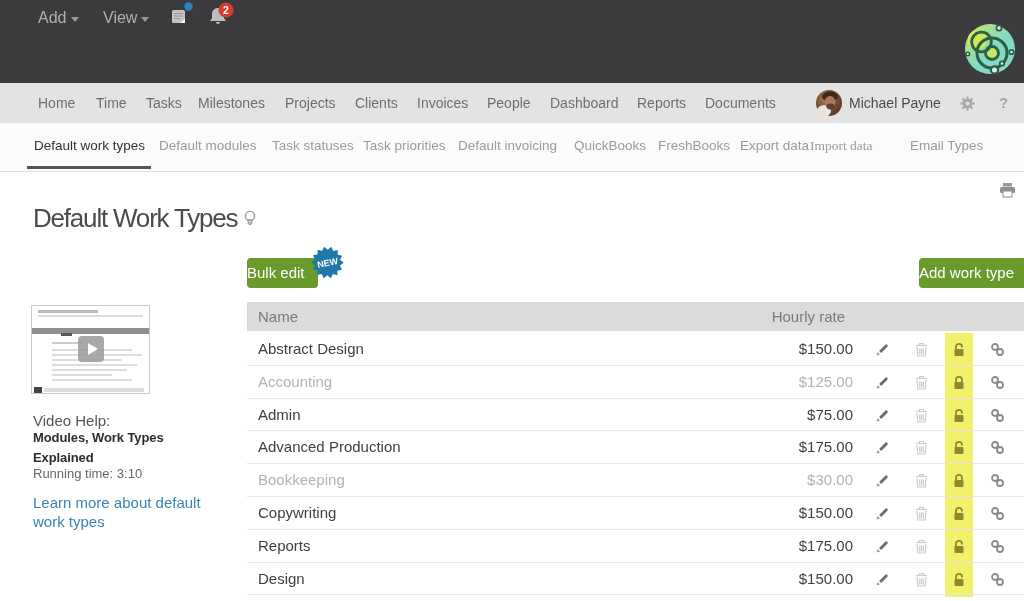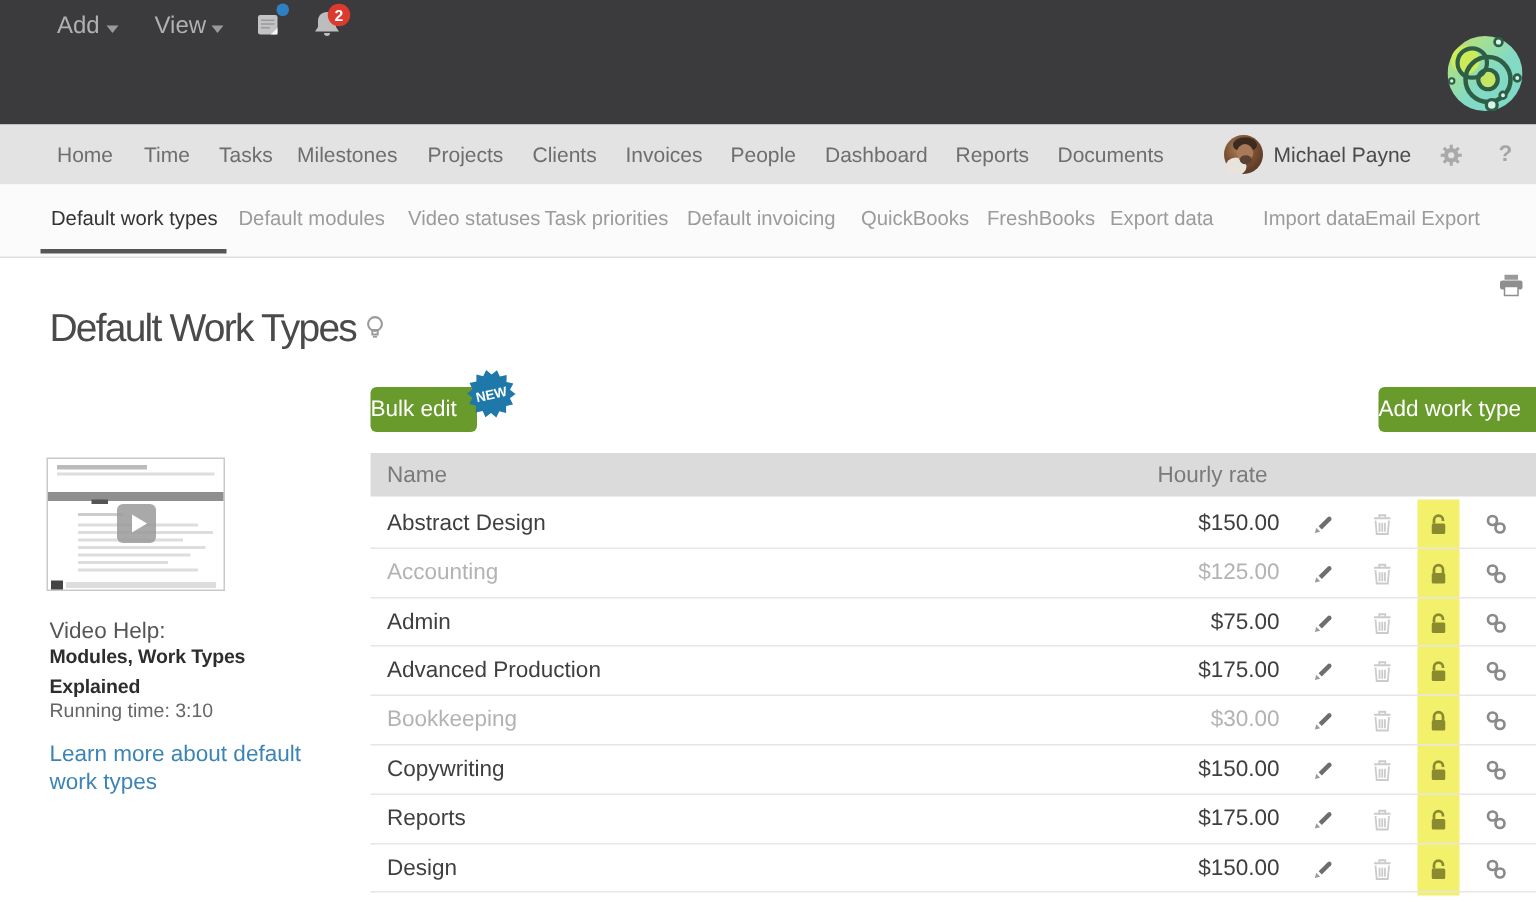--- a/index.html
+++ b/index.html
@@ -139,28 +139,28 @@
       <rect x="6.9" y="0.5" width="2.2" height="15" transform="rotate(135 8 8)"></rect>
       <circle cx="8" cy="8" r="2.2" fill="#e3e3e3"></circle>
     </g>
   </svg>
   <span class="nav" style="left:999px; color:#a5a5a5; font-weight:bold; font-size:15px;">?</span>
 </div>
 
 <div id="subnav">
   <span class="tab active" style="left:34px;">Default work types</span>
   <span class="tab" style="left:159px;">Default modules</span>
-  <span class="tab" style="left:272px;">Video statuses</span>
+  <span class="tab" style="left:272px;">Task statuses</span>
   <span class="tab" style="left:363px;">Task priorities</span>
   <span class="tab" style="left:458px;">Default invoicing</span>
   <span class="tab" style="left:574px;">QuickBooks</span>
   <span class="tab" style="left:658px;">FreshBooks</span>
   <span class="tab" style="left:740px;">Export data</span>
-  <span class="tab" style="left:842px;">Import data</span>
-  <span class="tab" style="left:910px;">Email Export</span>
+  <span class="tab" style="left:810px;font-family:Liberation Serif, serif;">Import data</span>
+  <span class="tab" style="left:910px;">Email Types</span>
   <div id="underline"></div>
 </div>
 
 <svg class="abs" style="left:999px; top:183px;" width="17" height="15" viewBox="0 0 17 15">
   <rect x="4" y="0" width="9" height="3.5" fill="#9a9a9a"></rect>
   <rect x="1" y="4" width="15" height="6" rx="1.5" fill="#8e8e8e"></rect>
   <rect x="4" y="8" width="9" height="6" fill="#fff" stroke="#8e8e8e"></rect>
 </svg>
 
 <h1>Default Work Types</h1>

